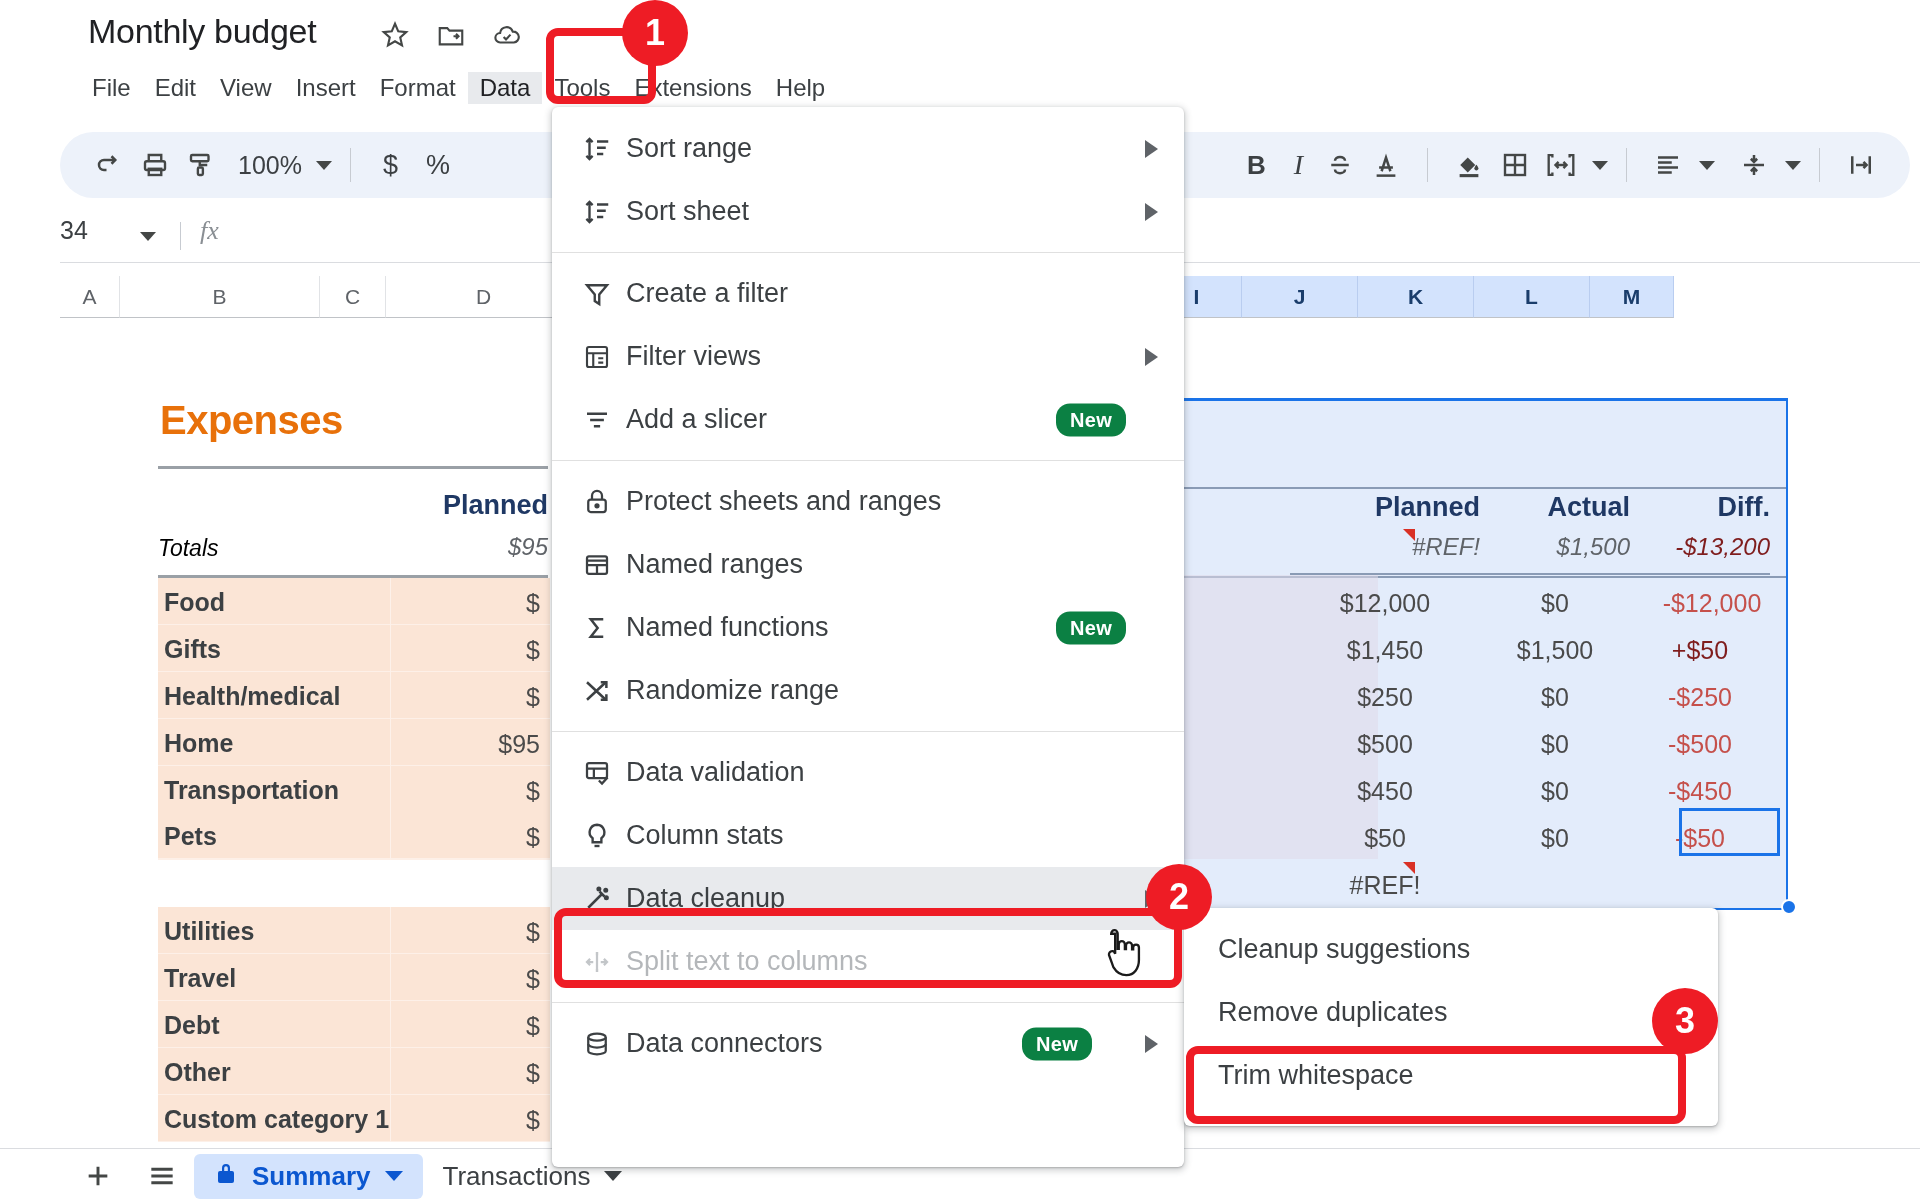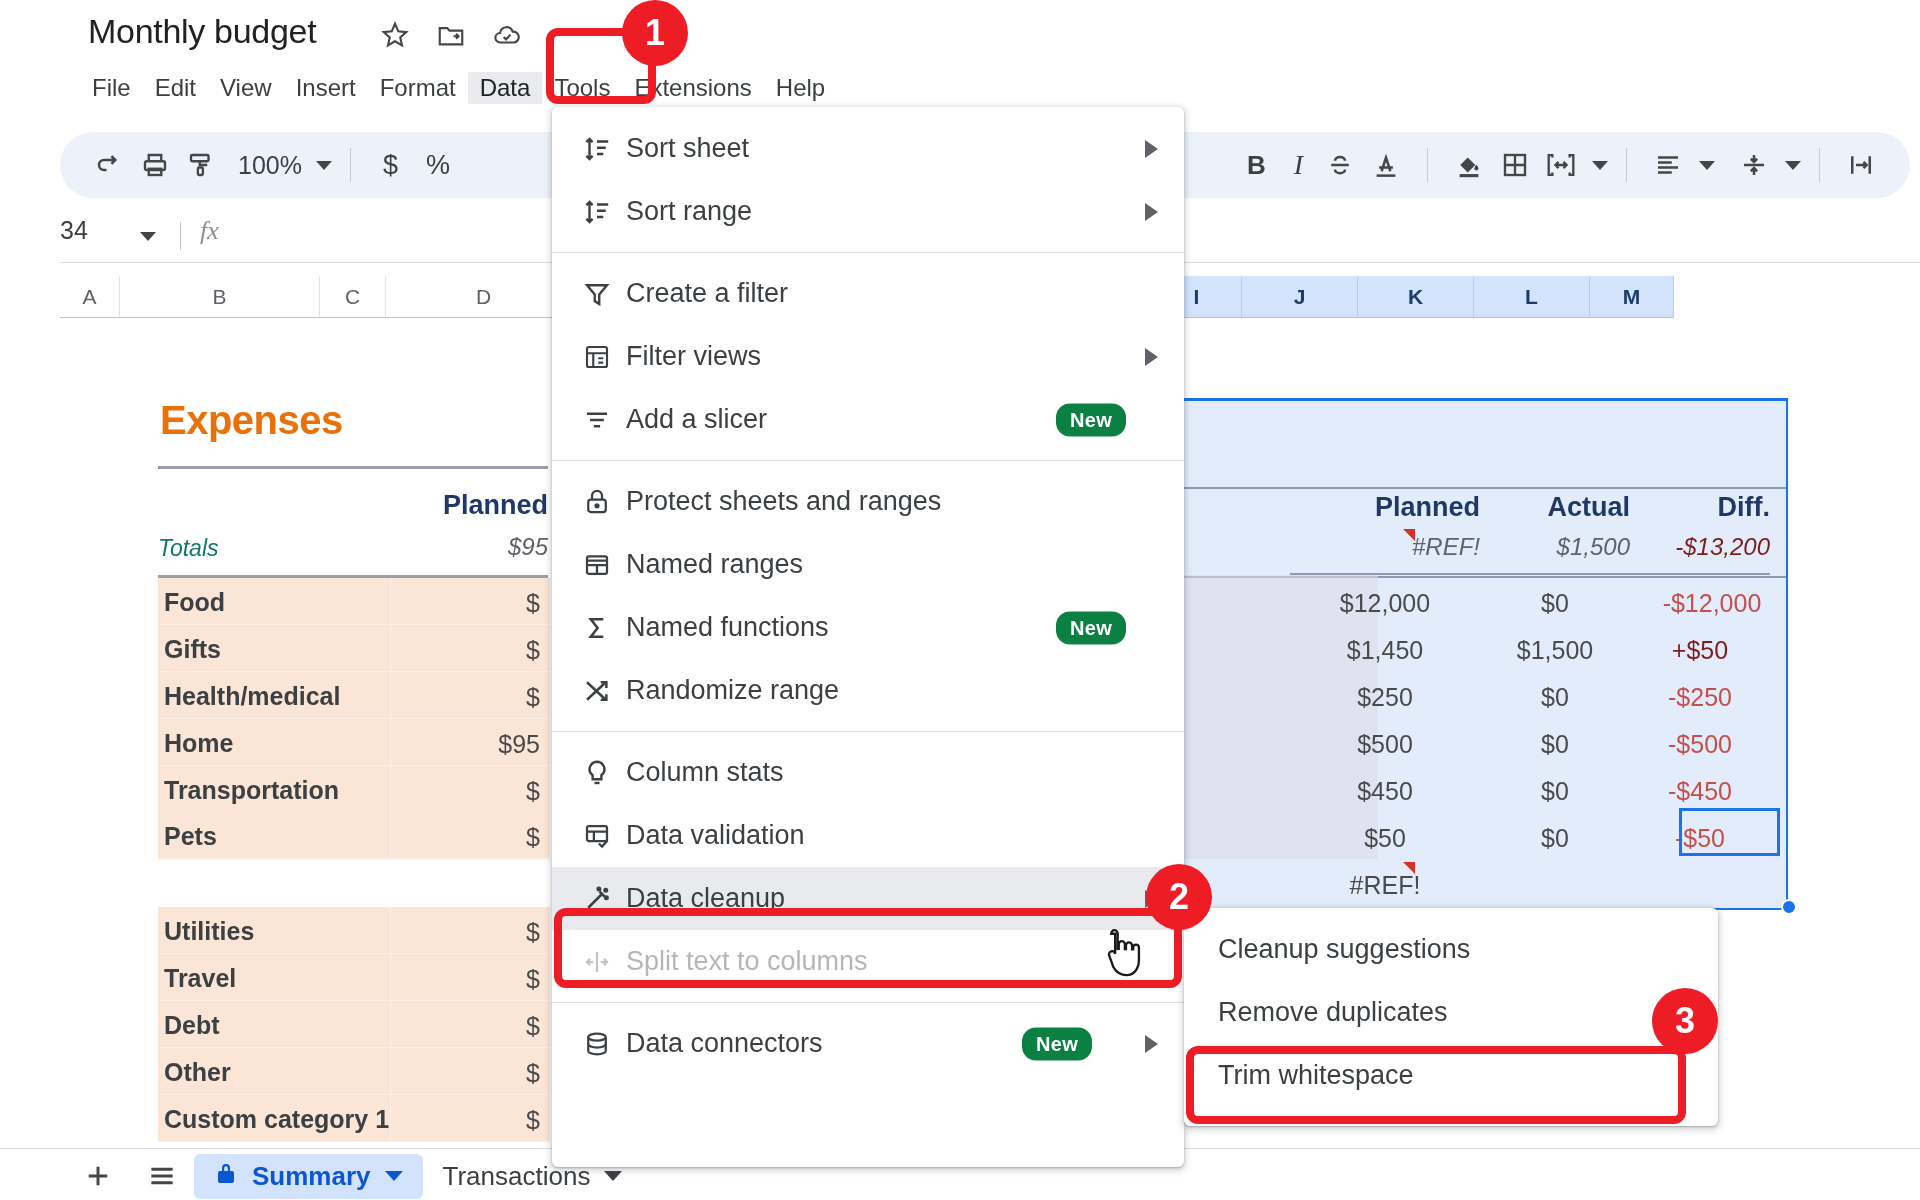--- a/index.html
+++ b/index.html
@@ -82,21 +82,21 @@
     position: absolute; left: 160px; top: 398px;
     font-size: 40px; font-weight: bold; color: #e8710a; letter-spacing: -0.5px;
   }
   .hdr-rule { position: absolute; left: 158px; top: 466px; width: 390px; height: 3px; background: #9aa0a6; }
 
   .planned-hdr {
     position: absolute; top: 490px; font-size: 27px; font-weight: bold; color: #1f3864;
     text-align: right;
   }
   .totals-label {
-    position: absolute; left: 158px; top: 535px; font-size: 23px; font-style: italic; color: #0f766e;
+    position: absolute; left: 158px; top: 535px; font-size: 23px; font-style: italic; color: #000000;
   }
   .totals-val {
     position: absolute; top: 533px; font-size: 24px; font-style: italic; color: #5f6368; text-align: right;
   }
   .totals-rule { position: absolute; left: 158px; top: 575px; width: 390px; height: 3px; background: #9aa0a6; }
 
   
   .exp-row {
     position: absolute; left: 158px; width: 392px; height: 47px;
     background: #fbe5d6;
@@ -490,31 +490,31 @@
   <div class="fill-handle"></div>
 
   <div class="menu" id="datamenu">
       <div class="mrow">
         <span class="micon">
           <svg width="30" height="30" viewBox="0 0 24 24" fill="none" stroke="currentColor" stroke-width="1.9">
             <path d="M6 4v16M3.5 17.5L6 20l2.5-2.5M3.5 6.5L6 4l2.5 2.5"></path>
             <path d="M12 6h9M12 11h7M12 16h5"></path>
           </svg>
         </span>
-        <span class="mlabel">Sort sheet</span>
+        <span class="mlabel">Sort range</span>
         <span class="marrow"></span>
       </div>
       <div class="mrow">
         <span class="micon">
           <svg width="30" height="30" viewBox="0 0 24 24" fill="none" stroke="currentColor" stroke-width="1.9">
             <path d="M6 4v16M3.5 17.5L6 20l2.5-2.5M3.5 6.5L6 4l2.5 2.5"></path>
             <path d="M12 6h9M12 11h7M12 16h5"></path>
           </svg>
         </span>
-        <span class="mlabel">Sort range</span>
+        <span class="mlabel">Sort sheet</span>
         <span class="marrow"></span>
       </div>
       <div class="msep"></div>
       <div class="mrow">
         <span class="micon">
           <svg width="30" height="30" viewBox="0 0 24 24" fill="none" stroke="currentColor" stroke-width="1.9">
             <path d="M4 5h16l-6.2 7.4V20l-3.6-2.4v-5.2z"></path>
           </svg>
         </span>
         <span class="mlabel">Create a filter</span>
@@ -572,36 +572,36 @@
           <svg width="30" height="30" viewBox="0 0 24 24" fill="none" stroke="currentColor" stroke-width="2">
             <path d="M4 5l15 14M19 5L4 19"></path>
             <path d="M15 5h4.5v4.5M15 19h4.5v-4.5"></path>
           </svg>
         </span>
         <span class="mlabel">Randomize range</span>
       </div>
       <div class="msep"></div>
       <div class="mrow">
         <span class="micon">
-          <svg width="30" height="30" viewBox="0 0 24 24" fill="none" stroke="currentColor" stroke-width="1.9">
-            <path d="M12 3a6 6 0 0 0-3.5 10.8V17h7v-3.2A6 6 0 0 0 12 3z"></path>
-            <path d="M10 20h4"></path>
-          </svg>
-        </span>
-        <span class="mlabel">Column stats</span>
-      </div>
-      <div class="mrow">
-        <span class="micon">
           <svg width="30" height="30" viewBox="0 0 24 24" fill="none" stroke="currentColor" stroke-width="1.8">
             <rect x="4" y="4" width="16" height="12" rx="1.5"></rect>
             <path d="M4 8.5h16M9.5 8.5V16"></path>
             <path d="M13.5 18l2.5 2.5 4.5-5"></path>
           </svg>
         </span>
         <span class="mlabel">Data validation</span>
+      </div>
+      <div class="mrow">
+        <span class="micon">
+          <svg width="30" height="30" viewBox="0 0 24 24" fill="none" stroke="currentColor" stroke-width="1.9">
+            <path d="M12 3a6 6 0 0 0-3.5 10.8V17h7v-3.2A6 6 0 0 0 12 3z"></path>
+            <path d="M10 20h4"></path>
+          </svg>
+        </span>
+        <span class="mlabel">Column stats</span>
       </div>
       <div class="mrow hl">
         <span class="micon">
           <svg width="30" height="30" viewBox="0 0 24 24" fill="none" stroke="currentColor" stroke-width="2">
             <path d="M5 19L16 8"></path>
             <path d="M14 6l4 4"></path>
             <circle cx="19" cy="5" r="1" fill="currentColor"></circle>
             <circle cx="19.5" cy="11" r="1" fill="currentColor"></circle>
             <circle cx="13.5" cy="4" r="1" fill="currentColor"></circle>
           </svg>

